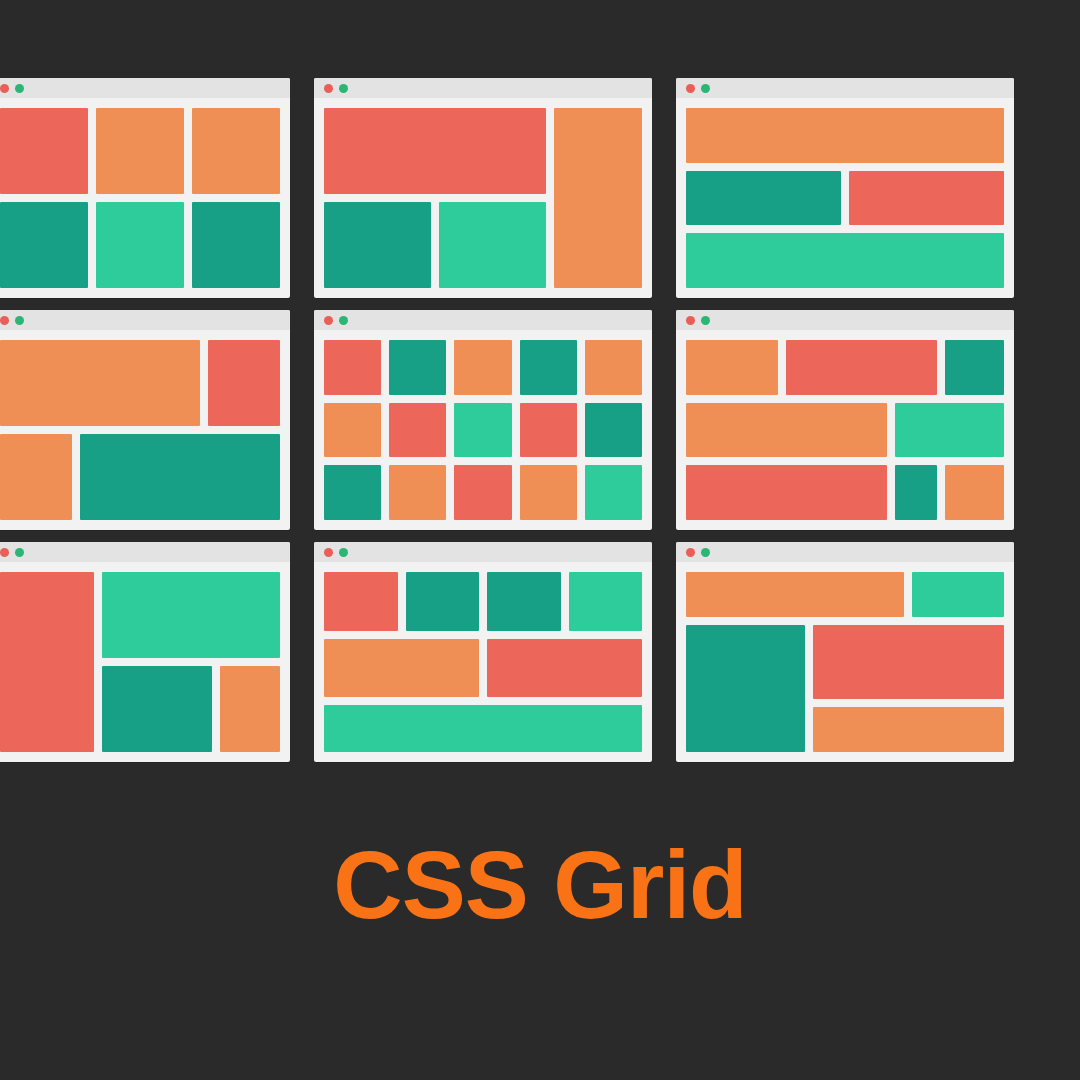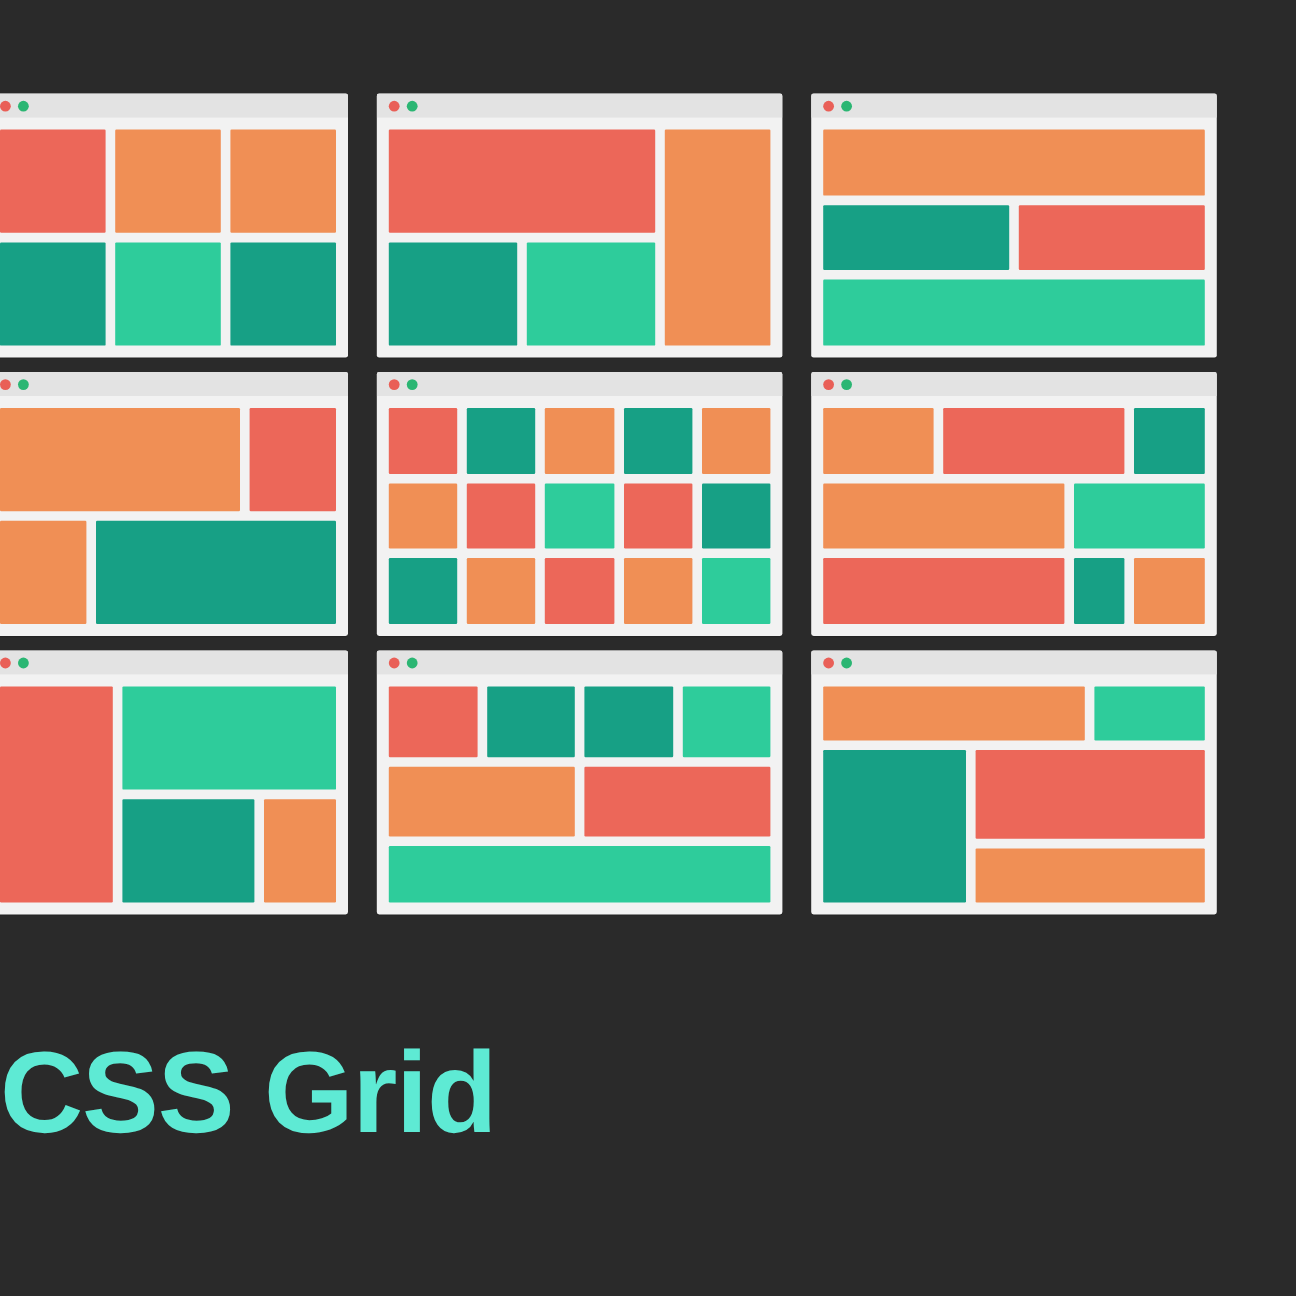--- a/index.html
+++ b/index.html
@@ -135,22 +135,23 @@
     "c e e"; }
   .vp-3c .a { grid-area: a; }
   .vp-3c .b { grid-area: b; }
   .vp-3c .c { grid-area: c; }
   .vp-3c .d { grid-area: d; }
   .vp-3c .e { grid-area: e; }
 
   .title {
     position: absolute;
     left: 0; right: 0;
-    top: 856px;
-    color: #5eead4;
+    top: 830px;
+    text-align: center;
+    color: #f97316;
     font-weight: 700;
     font-size: 96px;
     letter-spacing: -1px;
   }
 </style>
 </head>
 <body>
 
 <div class="stage">
 

